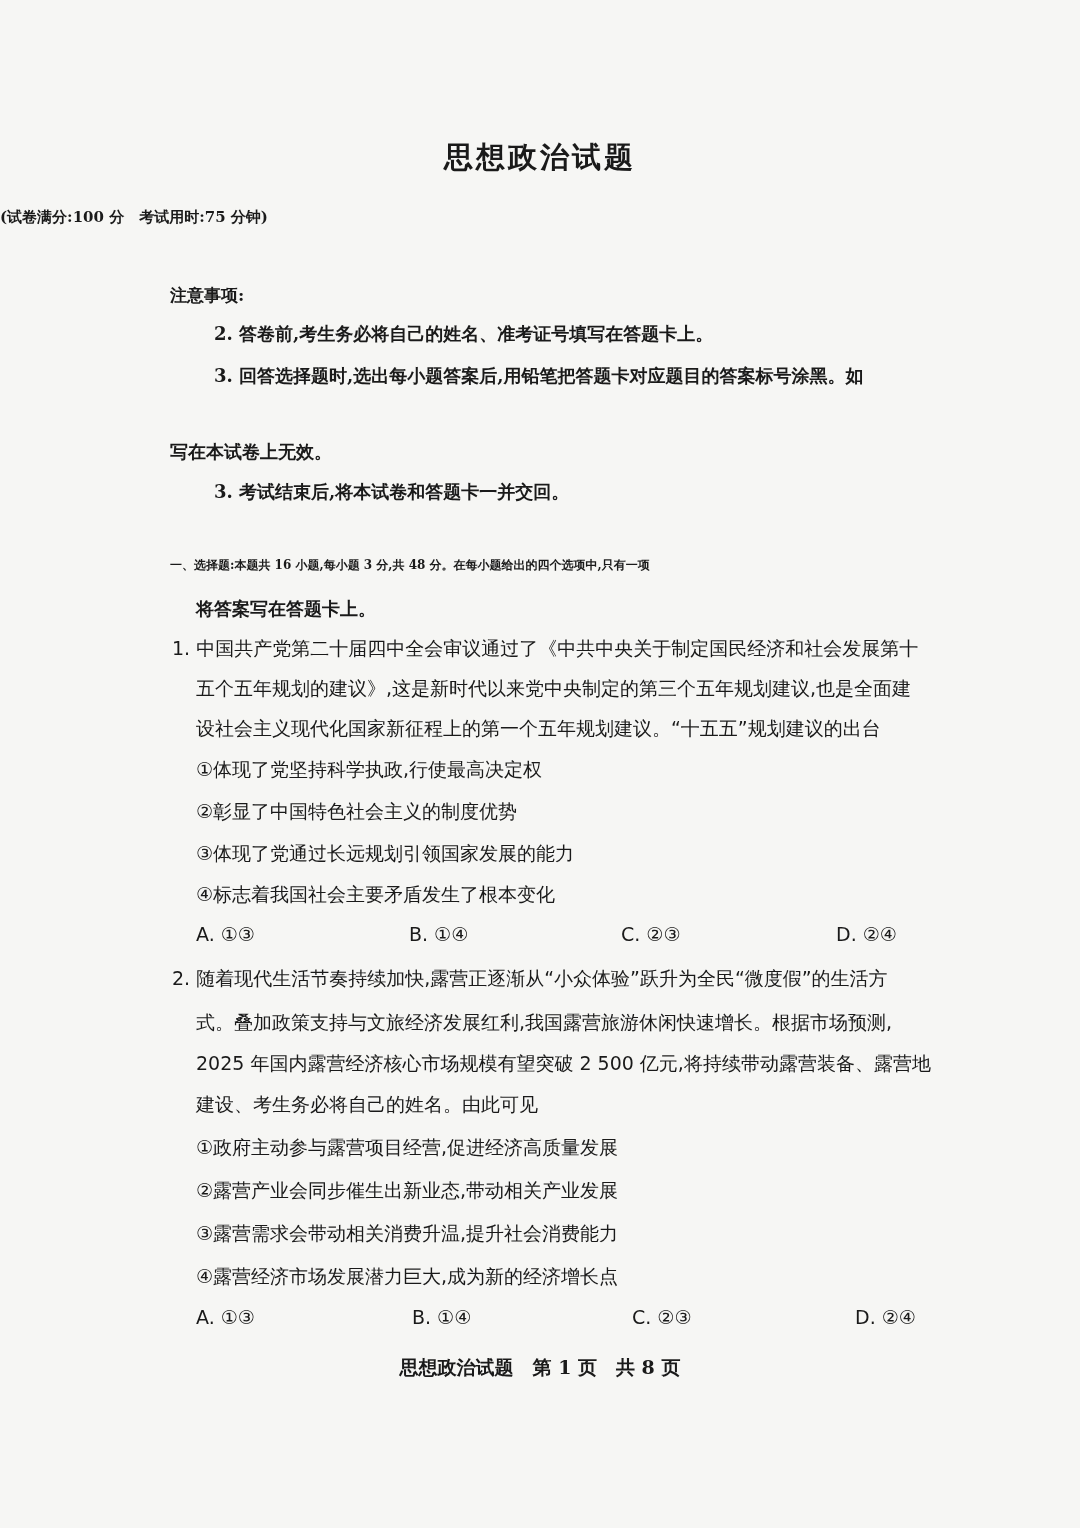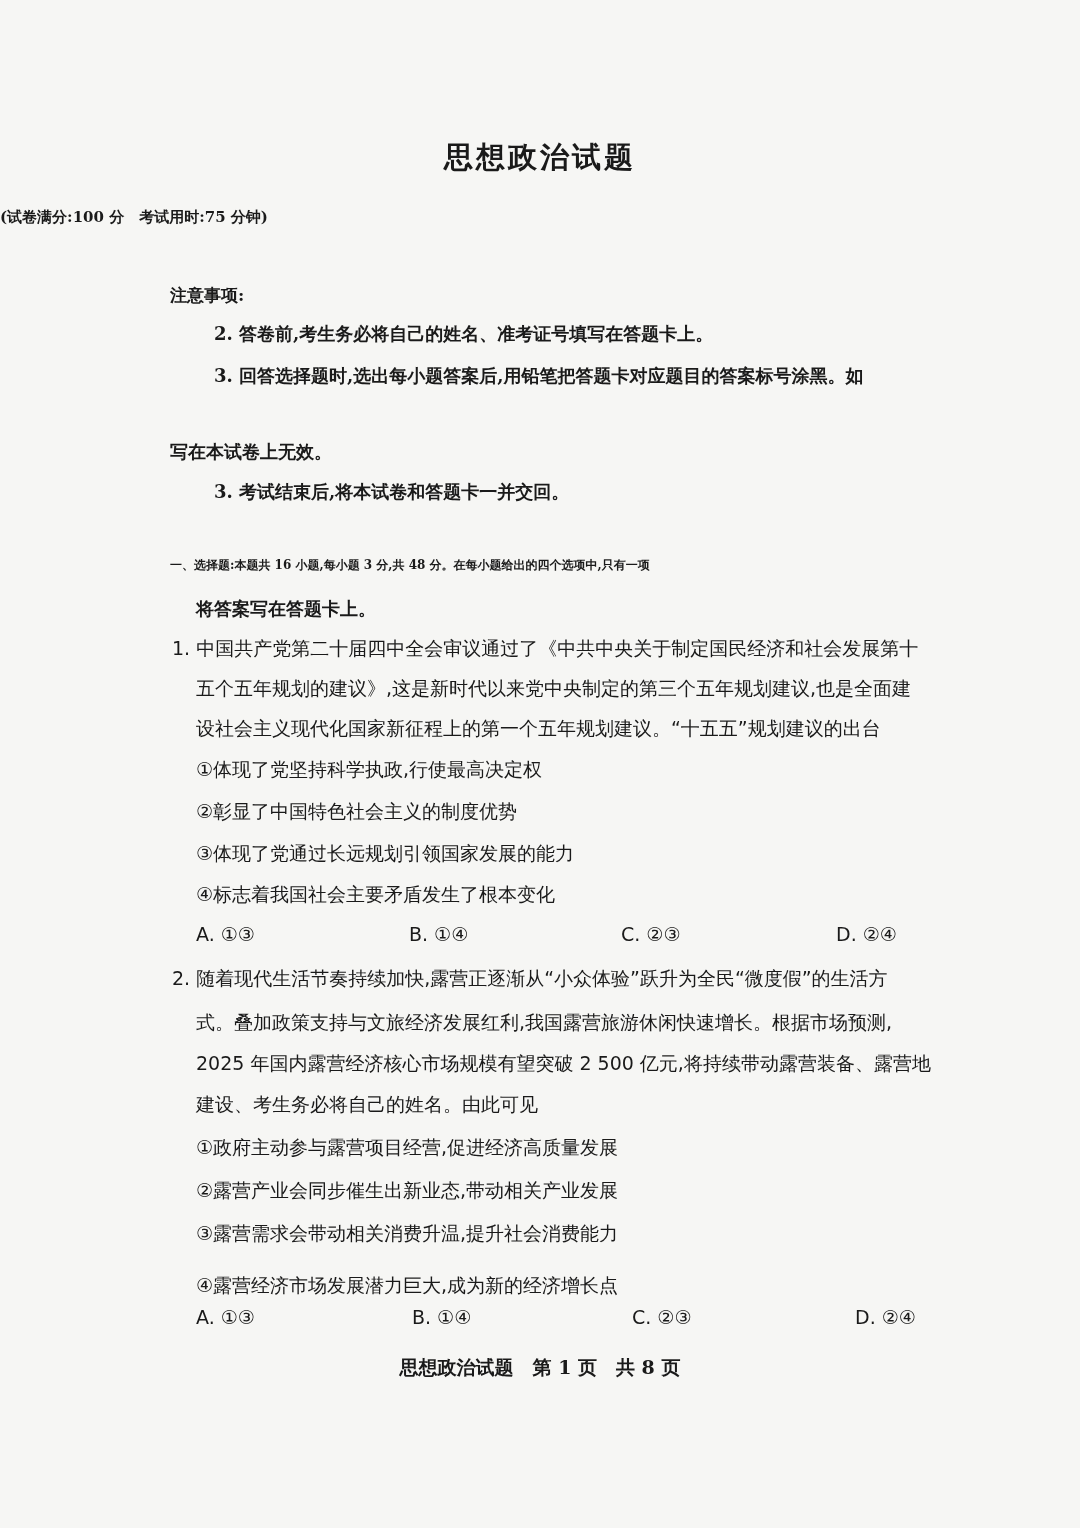--- a/index.html
+++ b/index.html
@@ -52,21 +52,21 @@
   </div>
 
   <div>
     <div class="abs q" style="top:966px;left:172px;">2. 随着现代生活节奏持续加快,露营正逐渐从“小众体验”跃升为全民“微度假”的生活方</div>
     <div class="abs q" style="top:1010px;left:196px;">式。叠加政策支持与文旅经济发展红利,我国露营旅游休闲快速增长。根据市场预测,</div>
     <div class="abs q" style="top:1051px;left:196px;">2025 年国内露营经济核心市场规模有望突破 2 500 亿元,将持续带动露营装备、露营地</div>
     <div class="abs q" style="top:1092px;left:196px;">建设、考生务必将自己的姓名。由此可见</div>
     <div class="abs opt" style="top:1135px;left:196px;">①政府主动参与露营项目经营,促进经济高质量发展</div>
     <div class="abs opt" style="top:1178px;left:196px;text-align:center;">②露营产业会同步催生出新业态,带动相关产业发展</div>
     <div class="abs opt" style="top:1221px;left:196px;">③露营需求会带动相关消费升温,提升社会消费能力</div>
-    <div class="abs opt" style="top:1264px;left:196px;margin-top:9px;">④露营经济市场发展潜力巨大,成为新的经济增长点</div>
+    <div class="abs opt" style="top:1264px;left:196px;">④露营经济市场发展潜力巨大,成为新的经济增长点</div>
     <div class="abs opt" style="top:1306px;left:196px;">A. ①③</div>
     <div class="abs opt" style="top:1306px;left:412px;">B. ①④</div>
     <div class="abs opt" style="top:1306px;left:632px;">C. ②③</div>
     <div class="abs opt" style="top:1306px;left:855px;">D. ②④</div>
   </div>
 
   <div class="abs footer" style="top:1355px;">思想政治试题　第 1 页　共 8 页</div>
 </div>
 
 </body></html>

